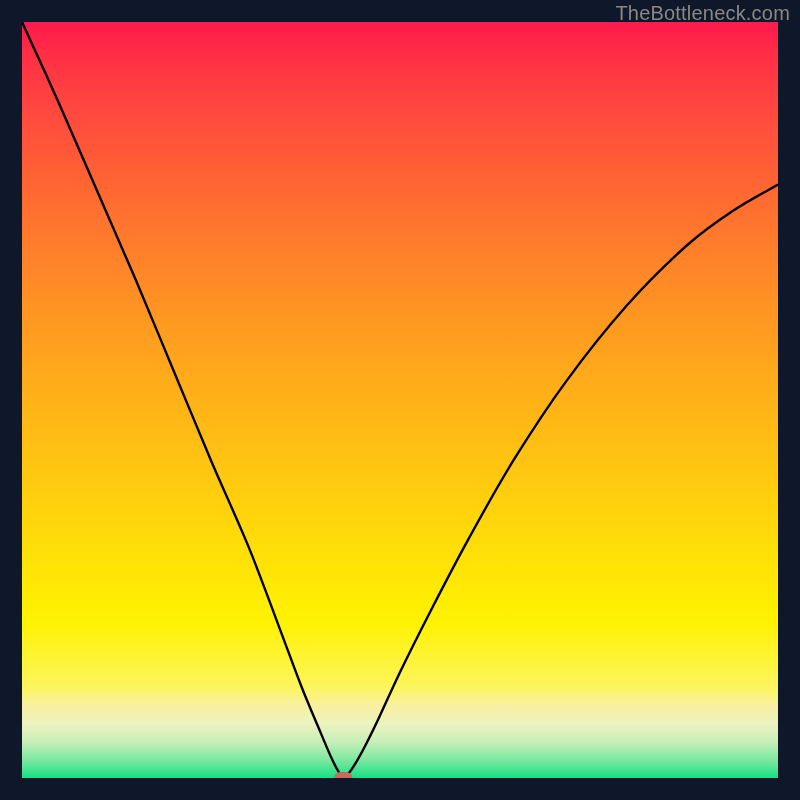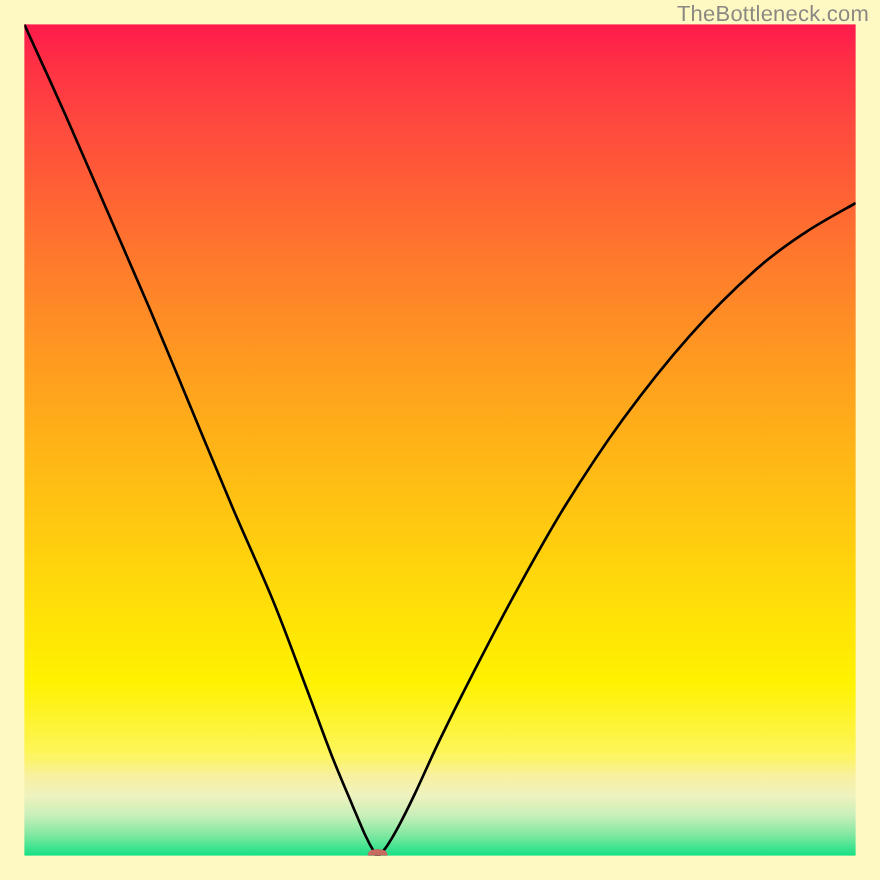--- a/index.html
+++ b/index.html
@@ -9,21 +9,21 @@
     height: 800px;
     background: #000;
     overflow: hidden;
   }
   .frame {
     position: absolute;
     left: 0;
     top: 0;
     width: 800px;
     height: 800px;
-    background: #fef9c3;
+    background: #0f172a;
   }
   .plot {
     position: absolute;
     left: 22px;
     top: 22px;
     width: 756px;
     height: 756px;
     overflow: hidden;
   }
   .gradient-top {

